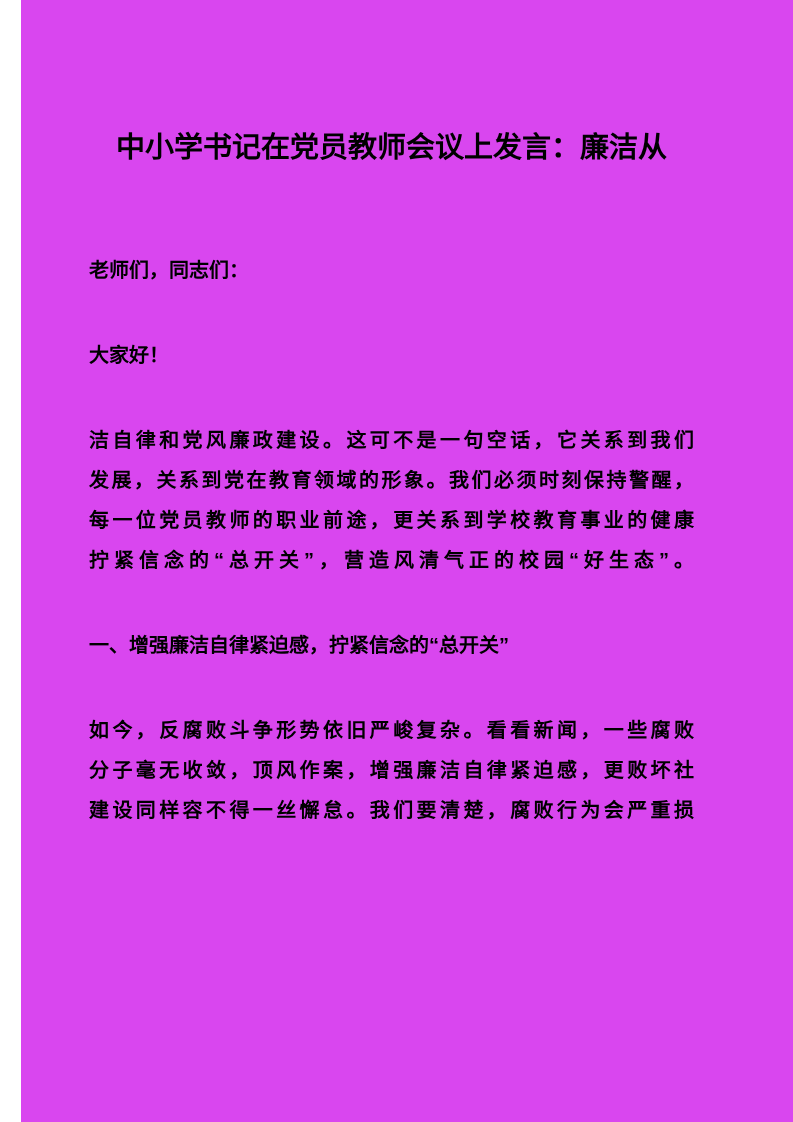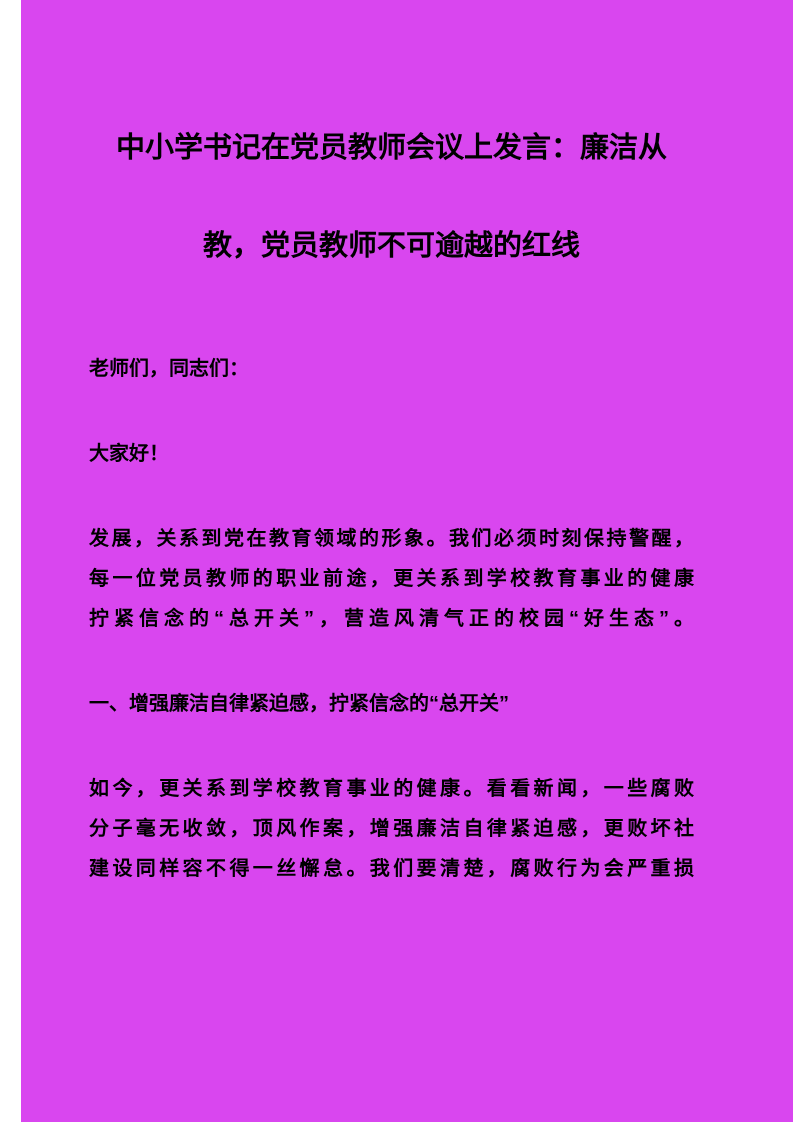--- a/index.html
+++ b/index.html
@@ -46,34 +46,34 @@
     -moz-text-align-last: justify;
   }
 </style>
 </head>
 <body>
 
 <div class="page">
 
   <div class="title">
     <span class="title-line">中小学书记在党员教师会议上发言：廉洁从</span>
-    <span class="title-line">教，党员教师不可逾越的红线</span>
   </div>
 
   <div class="para first">老师们，同志们：</div>
 
   <div class="para">大家好！</div>
 
   <div class="para">
+    <span class="jline">洁自律和党风廉政建设。这可不是一句空话，它关系到我们</span>
     <span class="jline">发展，关系到党在教育领域的形象。我们必须时刻保持警醒，</span>
     <span class="jline">每一位党员教师的职业前途，更关系到学校教育事业的健康</span>
     <span class="jline">拧紧信念的“总开关”，营造风清气正的校园“好生态”。</span>
   </div>
 
   <div class="para">一、增强廉洁自律紧迫感，拧紧信念的“总开关”</div>
 
   <div class="para">
-    <span class="jline">如今，更关系到学校教育事业的健康。看看新闻，一些腐败</span>
+    <span class="jline">如今，反腐败斗争形势依旧严峻复杂。看看新闻，一些腐败</span>
     <span class="jline">分子毫无收敛，顶风作案，增强廉洁自律紧迫感，更败坏社</span>
     <span class="jline">建设同样容不得一丝懈怠。我们要清楚，腐败行为会严重损</span>
   </div>
 
 </div>
 
 </body></html>

